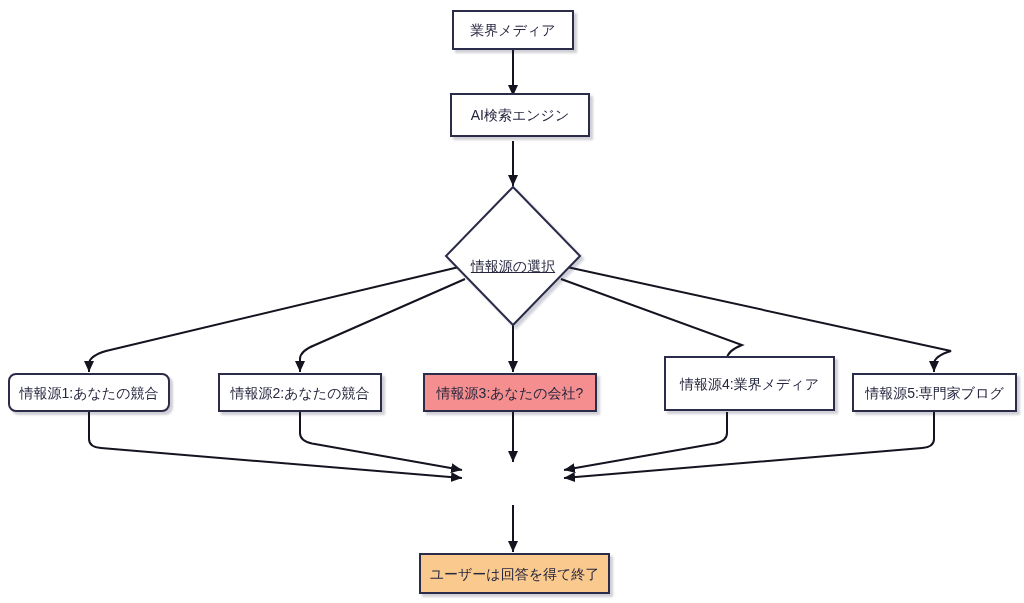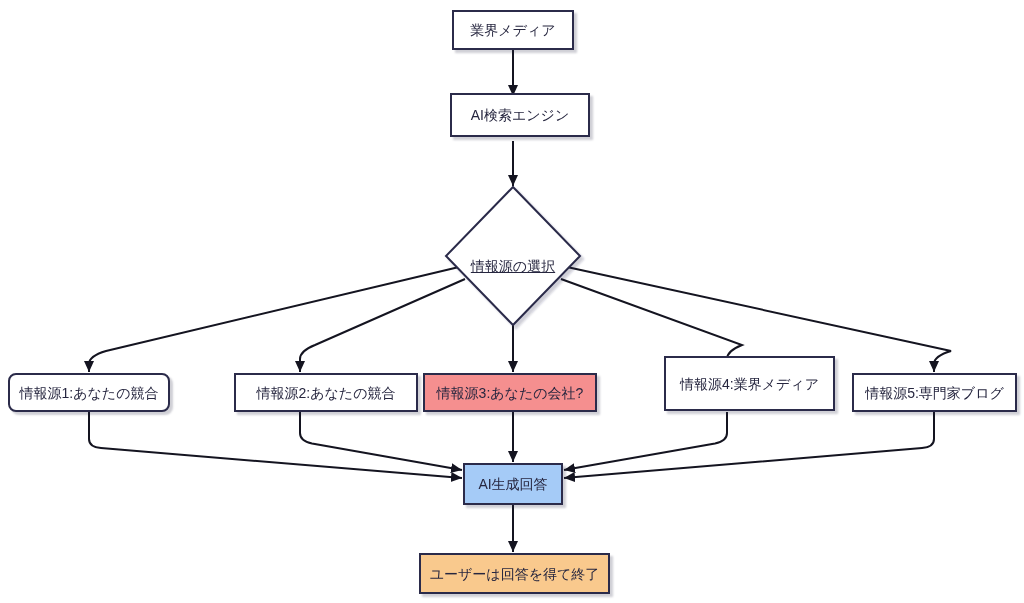--- a/index.html
+++ b/index.html
@@ -94,37 +94,34 @@
   </div>
 
   <div class="diamond-label" style="left:453px;top:236px;width:120px;height:40px;">
     <span>情報源の選択</span>
   </div>
 
   <div class="node" style="left:8px;top:373px;width:162px;height:39px;border-radius:8px;">
     <span>情報源1:あなたの競合</span>
   </div>
 
-  <div class="node" style="left:218px;top:373px;width:184px;height:39px;margin-left:16px;">
+  <div class="node" style="left:218px;top:373px;width:164px;height:39px;">
     <span>情報源2:あなたの競合</span>
   </div>
 
   <div class="node red" style="left:423px;top:373px;width:174px;height:39px;">
     <span>情報源3:あなたの会社?</span>
   </div>
 
   <div class="node" style="left:647px;top:356px;width:171px;height:55px;margin-left:17px;">
     <span>情報源4:業界メディア</span>
   </div>
 
   <div class="node" style="left:852px;top:373px;width:165px;height:39px;">
     <span>情報源5:専門家ブログ</span>
   </div>
 
-  <div class="node blue" style="left:463px;top:463px;width:100px;height:42px;">
-    <span>AI生成回答</span>
-  </div>
 
   <div class="node orange" style="left:419px;top:553px;width:191px;height:41px;">
     <span>ユーザーは回答を得て終了</span>
   </div>
 
 </div>
 
 </body></html>

